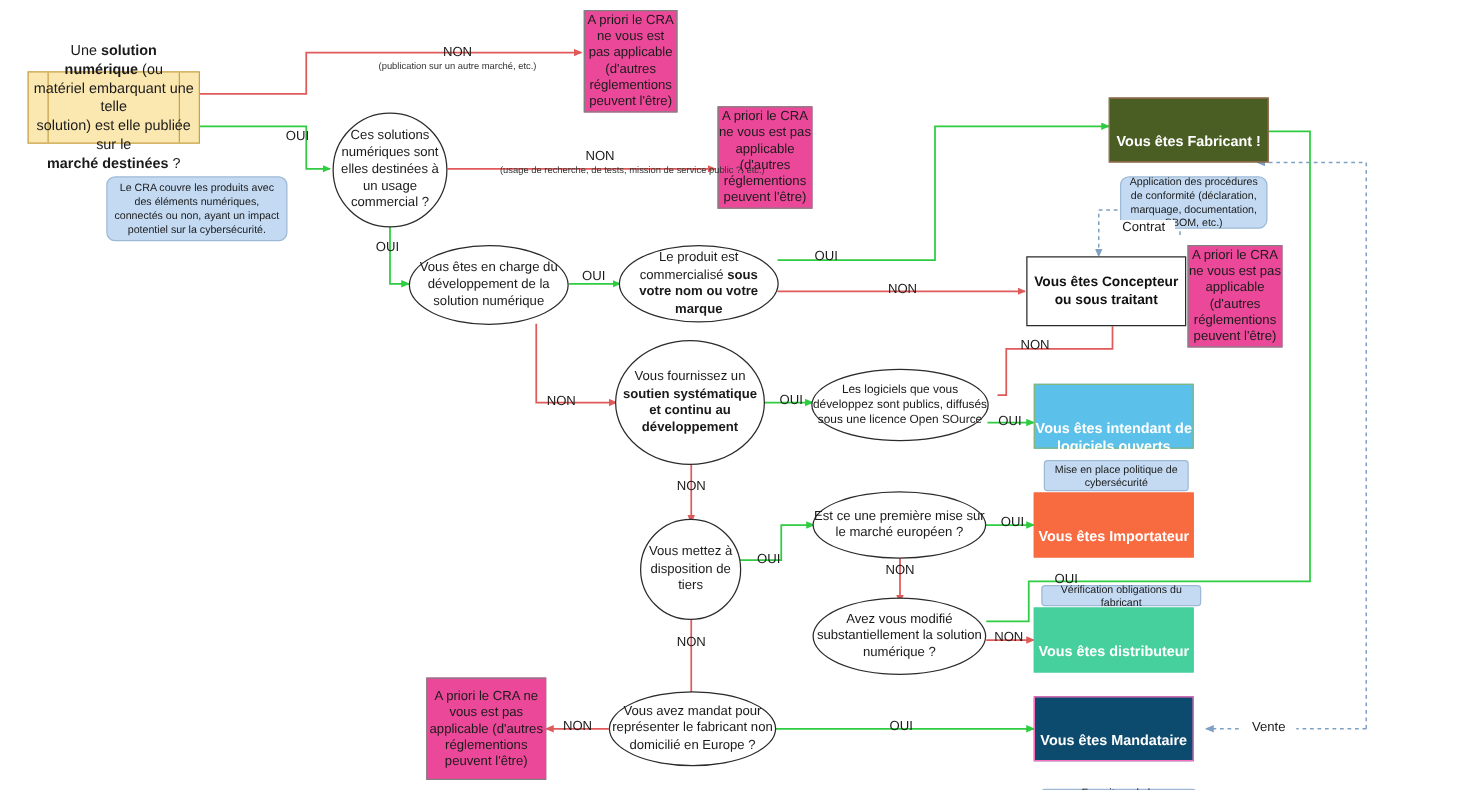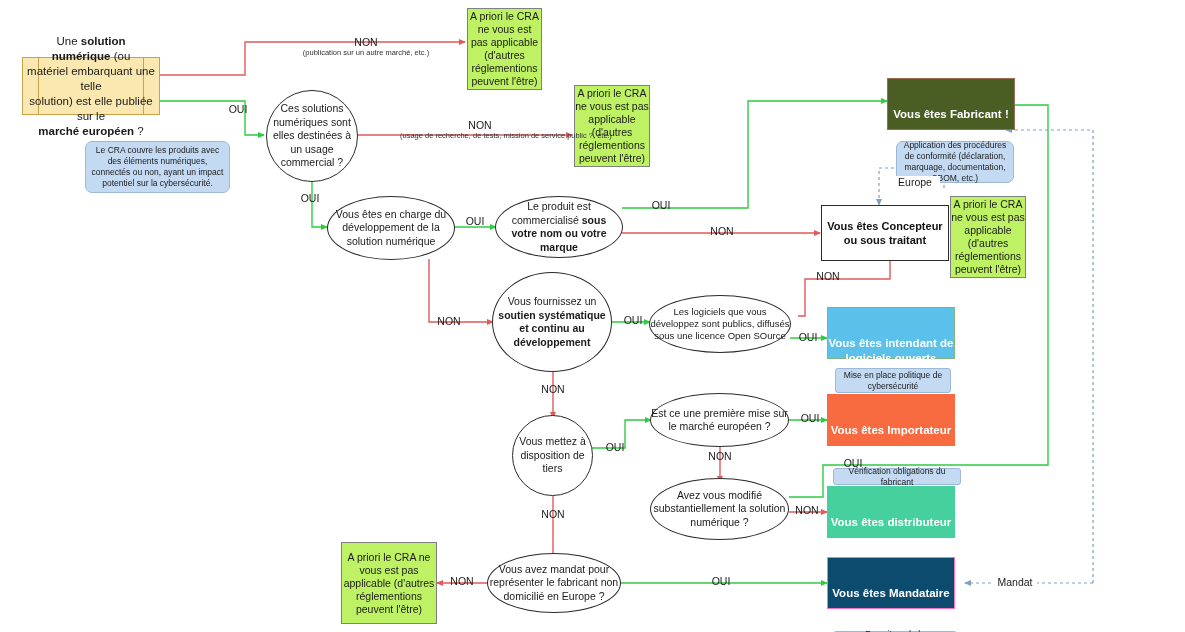--- a/index.html
+++ b/index.html
@@ -23,21 +23,21 @@
   .qnode{
     border:1.4px solid #2b2b2b;background:#fff;color:#1a1a1a;
     font-size:10.5px;line-height:13.5px;
   }
   .qnode.ell{border-radius:50%;}
   .qnode.circ{border-radius:50%;}
   .qnode b{font-weight:bold;}
 
   
   .greybox{
-    background:#bef264;border:1px solid #808080;color:#1a1a1a;
+    background:#ec4899;border:1px solid #808080;color:#1a1a1a;
     font-size:10.5px;line-height:13px;
   }
 
   
   .rectnode{
     background:#ffffff;border:1.4px solid #2b2b2b;color:#111;
     font-size:11px;line-height:14px;font-weight:bold;
   }
 
   
@@ -137,21 +137,21 @@
     </g>
   </svg>
 
   <div class="node startbox" style="left:22px;top:57px;width:138px;height:58px;position:absolute;">
     <span class="bar l"></span>
     <span class="bar r"></span>
     <div class="txt" style="position:relative;z-index:2;">
       <span>Une </span><b>solution numérique</b><span> (ou</span><br>
       <span>matériel embarquant une telle</span><br>
       <span>solution) est elle publiée sur le</span><br>
-      <b>marché européen</b><span> ?</span>
+      <b>marché destinées</b><span> ?</span>
     </div>
   </div>
 
   <div class="callout" style="left:85px;top:113px;width:145px;height:52px;">Le CRA couvre les produits avec des éléments numériques, connectés ou non, ayant un impact potentiel sur la cybersécurité.</div>
 
   <div class="node qnode circ" style="left:266px;top:90px;width:92px;height:92px;">Ces solutions numériques sont elles destinées à un usage commercial ?</div>
 
   <div class="node qnode ell" style="left:327px;top:196px;width:128px;height:64px;">Vous êtes en charge du développement de la solution numérique</div>
 
   <div class="node qnode ell" style="left:495px;top:196px;width:128px;height:62px;">
@@ -240,17 +240,17 @@
   <div class="elabel" style="left:704px;top:450px;width:32px;">NON</div>
 
   <div class="elabel" style="left:838px;top:457px;width:30px;">OUI</div>
 
   <div class="elabel" style="left:791px;top:504px;width:32px;">NON</div>
 
   <div class="elabel" style="left:446px;top:575px;width:32px;">NON</div>
 
   <div class="elabel" style="left:706px;top:575px;width:30px;">OUI</div>
 
-  <div class="elabel" style="left:890px;top:176px;width:50px;background:#fff;">Europe</div>
-
-  <div class="elabel" style="left:993px;top:576px;width:44px;background:#fff;">Mandat</div>
+  <div class="elabel" style="left:890px;top:176px;width:50px;background:#fff;">Contrat</div>
+
+  <div class="elabel" style="left:993px;top:576px;width:44px;background:#fff;">Vente</div>
 
 </div>
 
 </body></html>

